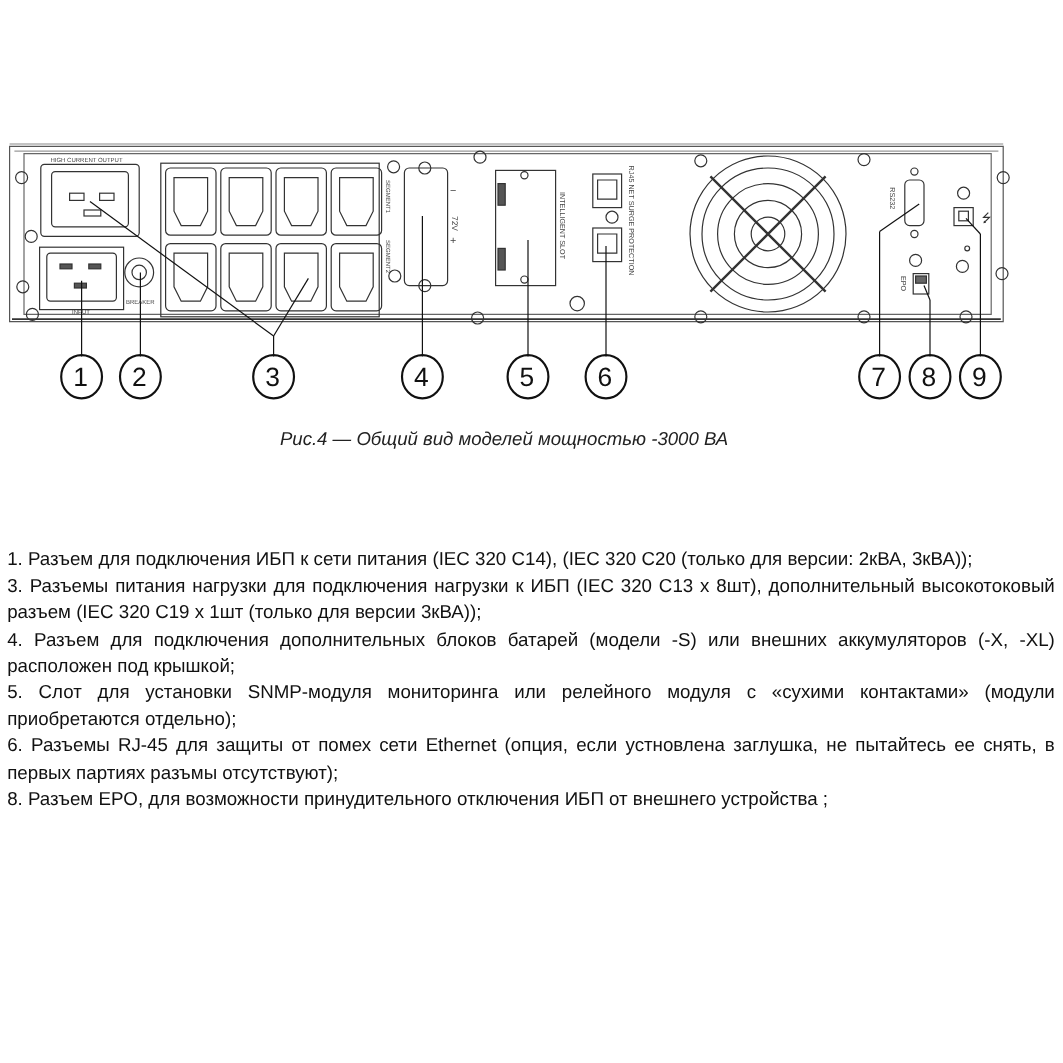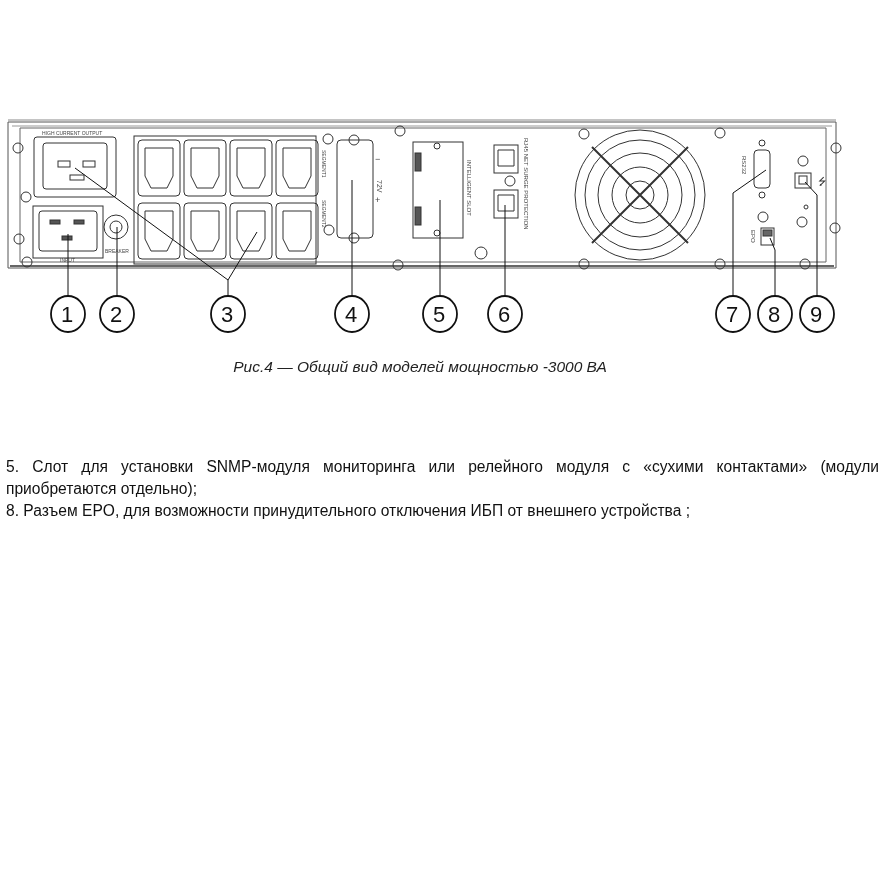--- a/index.html
+++ b/index.html
@@ -168,15 +168,19 @@
     <text class="callout-num" x="498" y="322">6</text>
     <text class="callout-num" x="726" y="322">7</text>
     <text class="callout-num" x="768" y="322">8</text>
     <text class="callout-num" x="810" y="322">9</text>
   </svg>
 </div>
 
 <div class="caption">Рис.4 — Общий вид моделей мощностью -3000 ВА</div>
 
 <div class="list">
+  <p>1. Разъем для подключения ИБП к сети питания (IEC 320 C14), (IEC 320 C20 (только для версии: 2кВА, 3кВА));</p>
+  <p>3. Разъемы питания нагрузки для подключения нагрузки к ИБП (IEC 320 C13 x 8шт), дополнительный высокотоковый разъем (IEC 320 C19 x 1шт (только для версии 3кВА));</p>
+  <p>4. Разъем для подключения дополнительных блоков батарей (модели -S) или внешних аккумуляторов (-X, -XL) расположен под крышкой;</p>
   <p>5. Слот для установки SNMP-модуля мониторинга или релейного модуля с «сухими контактами» (модули приобретаются отдельно);</p>
+  <p>6. Разъемы RJ-45 для защиты от помех сети Ethernet (опция, если устновлена заглушка, не пытайтесь ее снять, в первых партиях разъмы отсутствуют);</p>
   <p>8. Разъем EPO, для возможности принудительного отключения ИБП от внешнего устройства ;</p>
 </div>
 
 </body></html>

